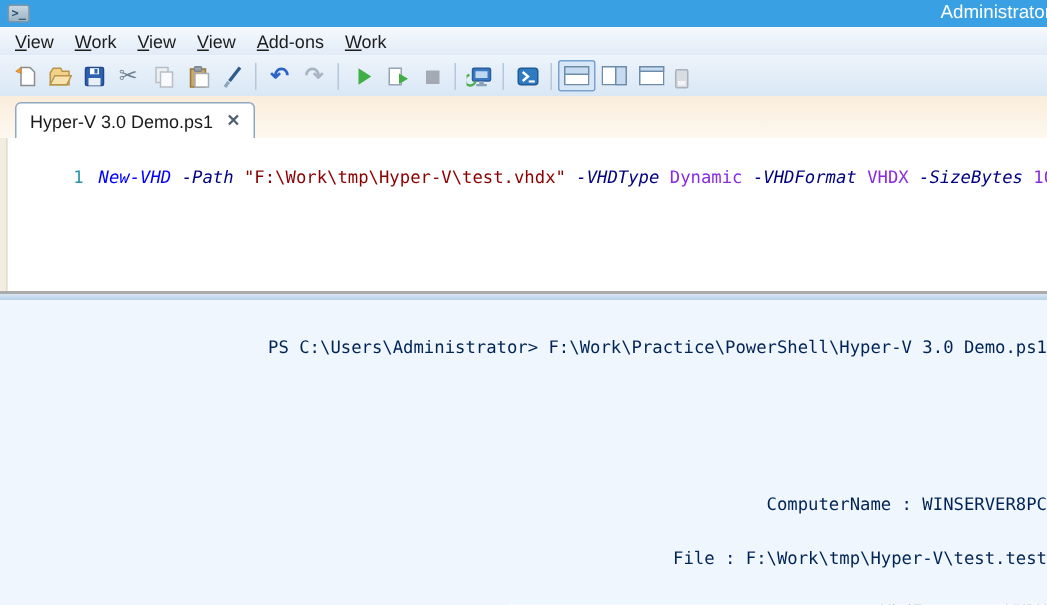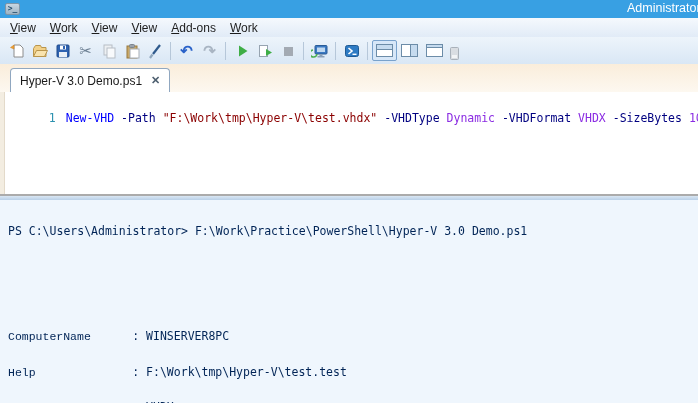--- a/index.html
+++ b/index.html
@@ -36,33 +36,33 @@
     border:1px solid #90A7C0; border-bottom:none; border-radius:4px 4px 0 0;
     display:flex; align-items:center; padding:0 9px; font-size:12px; color:#1a1a1a; }
   .tab-close { margin-left:9px; color:#4F6070; font-size:11px; font-weight:bold; cursor:default; }
   
   .editor { height:102px; background:#fff; position:relative;
     font-family:"DejaVu Sans Mono","Liberation Mono",monospace; font-size:11.5px; }
   .gutterstrip { position:absolute; left:0; top:0; bottom:0; width:5px;
     background:#F3EDE1; border-right:1px solid #E3DACA; }
   .code-line { position:absolute; left:0; top:5px; white-space:pre; }
   .lineno { display:inline-block; width:28px; text-align:right; margin-right:10px; color:#2B91AF; }
-  .tok-cmdlet { color:#0000FF; }
-  .tok-param  { color:#000080; }
+  .tok-cmdlet { color:#0000FF;font-style:italic; }
+  .tok-param  { color:#000080;font-style:italic; }
   .tok-string { color:#8B0000; }
   .tok-arg    { color:#8A2BE2; }
   
   .splitter { height:6px; border-top:2px solid #ABABAB;
     background:linear-gradient(#D9E6F3,#B9D0E8); }
   
   .console { height:203px; background:#EFF6FD; color:#012456; overflow:hidden;
     font-family:"DejaVu Sans Mono","Liberation Mono",monospace;
-    font-size:11.5px; line-height:11.75px; padding:2px 0 0 8px; white-space:pre; }
+    font-size:11.5px; line-height:11.75px; padding:2px 0 0 8px; white-space:pre;text-align:right; }
   .blankline { height:11.75px; }
-  .pname { display:inline-block; width:17ch;font-family:Liberation Mono, monospace; }
+  .pname { display:inline-block; width:17ch; }
 </style>
 </head>
 <body>
 
 <div class="titlebar">
   <div class="ps-mini">&gt;_</div>
   <span class="title-text">Administrator: Win</span>
 </div>
 
 <div class="menubar">
@@ -200,21 +200,21 @@
   </div>
 </div>
 
 <div class="splitter"></div>
 
 <div class="console">
   <div>PS C:\Users\Administrator&gt; F:\Work\Practice\PowerShell\Hyper-V 3.0 Demo.ps1</div>
   <div class="blankline"></div>
   <div class="blankline"></div>
   <div><span class="pname">ComputerName</span><span> : </span><span>WINSERVER8PC</span></div>
-  <div><span class="pname">Help</span><span> : </span><span>F:\Work\tmp\Hyper-V\test.test</span></div>
+  <div><span class="pname">File</span><span> : </span><span>F:\Work\tmp\Hyper-V\test.test</span></div>
   <div><span class="pname">VhdFormat</span><span> : </span><span>VHDX</span></div>
   
   
   
   
   
   
   
   
   

